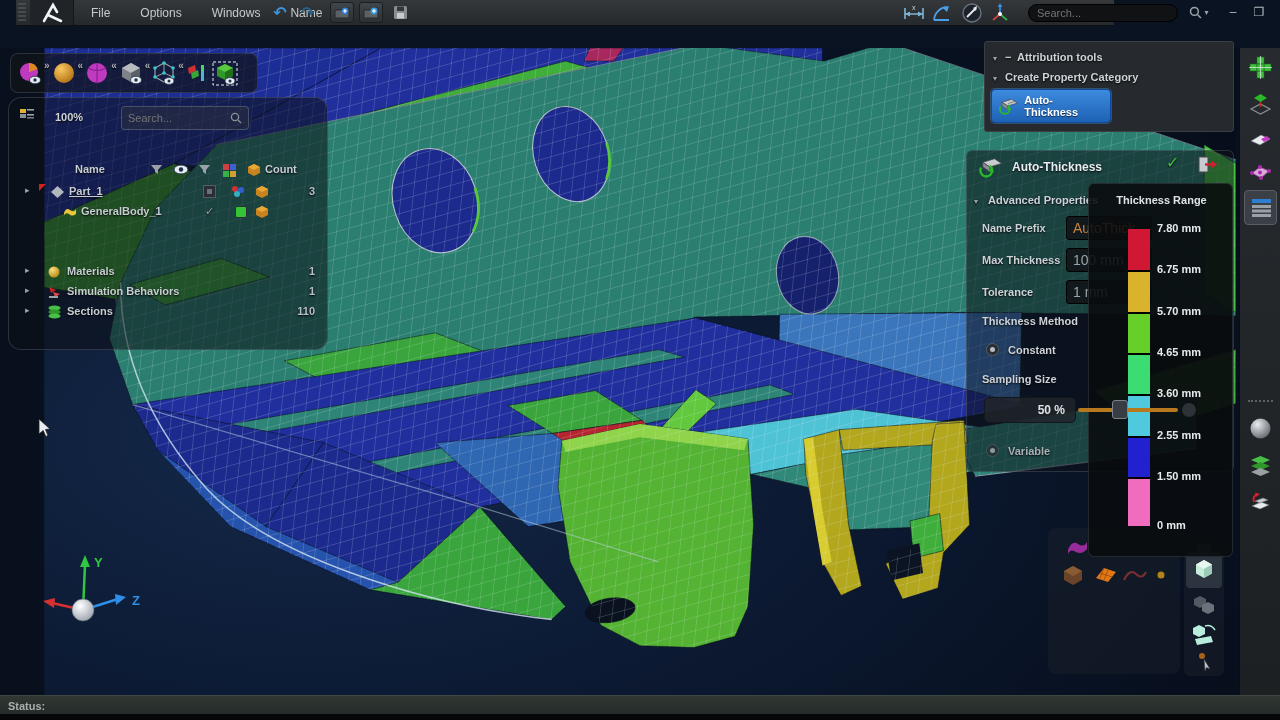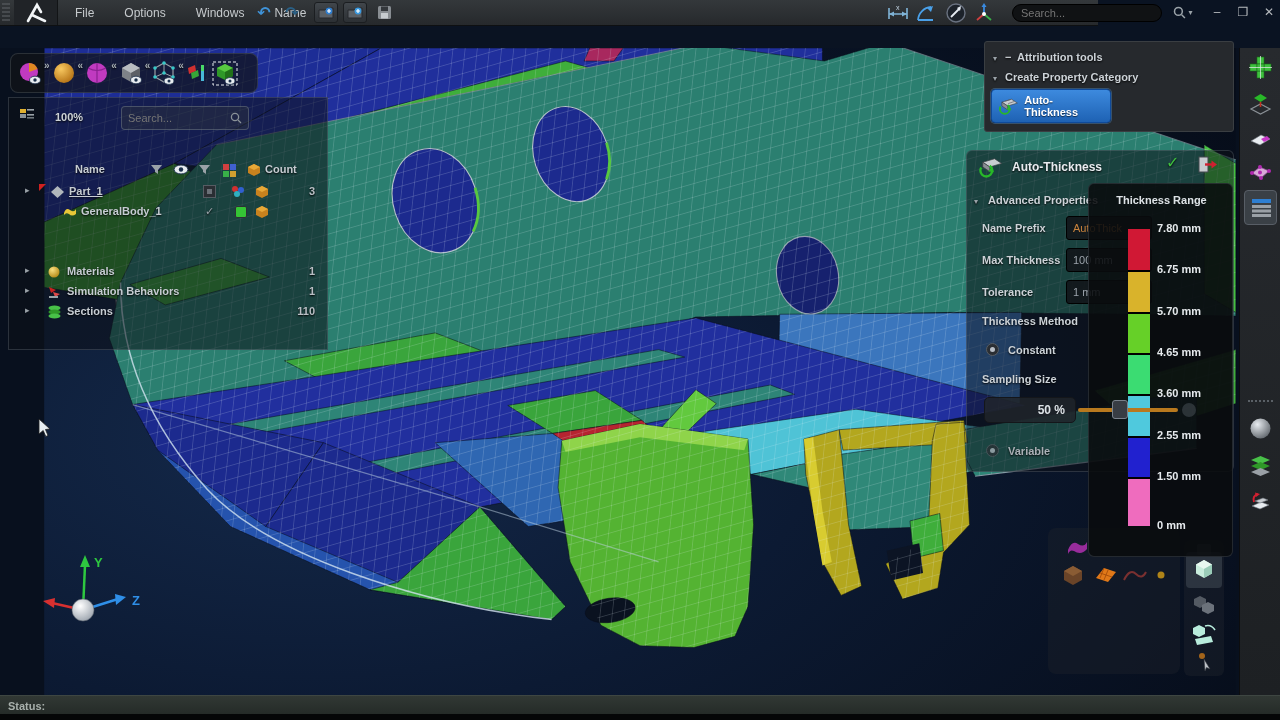--- a/index.html
+++ b/index.html
@@ -1,21 +1,21 @@
 <!DOCTYPE html>
 <html><head>
 <meta charset="utf-8">
 <style>
   * { margin:0; padding:0; box-sizing:border-box; }
   html,body { width:1280px; height:720px; overflow:hidden; background:#000; }
   body { font-family:"Liberation Sans","DejaVu Sans",sans-serif; }
   #app { position:relative; width:1280px; height:720px; background:#0a1322; overflow:hidden; }
 
   
-  #menubar { position:absolute; left:0; top:0; width:1098px; height:26px;
+  #menubar { position:absolute; left:16px; top:0; width:1098px; height:26px;
     background:linear-gradient(#34383b,#26292c); border-bottom:1px solid #0e1012; z-index:40; }
   #grip { position:absolute; left:2px; top:3px; width:8px; height:20px;
     background:repeating-linear-gradient(#585c60 0 2px, transparent 2px 4px); opacity:.6; }
   #logo { position:absolute; left:14px; top:0; width:44px; height:25px; background:#202327;
     border-right:1px solid #121416; display:flex; align-items:center; justify-content:center; }
   #menus { position:absolute; left:60px; top:0; height:26px; display:flex; align-items:center; }
   .menu { padding:0 15px; font-size:12px; color:#c6cacd; line-height:26px; cursor:default; }
   .tbtn { position:absolute; top:2px; width:24px; height:21px; display:flex; align-items:center; justify-content:center; }
   .undo { font-size:16px; color:#3f93d8; font-weight:bold; }
   .redo { font-size:16px; color:#2a5f84; font-weight:bold; }
@@ -30,21 +30,21 @@
   #tabbar { position:absolute; left:0; top:26px; width:1280px; height:22px; background:#141617;
     border-bottom:2px solid #060708; z-index:40; }
   #tab-active { position:absolute; left:0; top:0; width:126px; height:22px;
     background:linear-gradient(#45494e,#2e3237); border-right:1px solid #101214; border-top:1px solid #5a6066;
     color:#d4d8dc; font-size:11px; font-weight:bold; line-height:22px; padding-left:10px; }
 
   
   #viewport { position:absolute; left:0; top:48px; width:1280px; height:647px; background:#08101e; z-index:1; }
 
   
-  .glass { position:absolute; background:rgba(13,17,24,.55); border:1px solid rgba(130,140,150,.28); border-radius:0; }
+  .glass { position:absolute; background:rgba(13,17,24,.55); border:1px solid rgba(130,140,150,.28); border-radius:13px; }
   .lbl { position:absolute; font-size:11px; font-weight:bold; color:#ccd2d7; text-shadow:0 1px 2px rgba(0,0,0,.95); white-space:nowrap; }
   .caret { position:absolute; font-size:8px; color:#9aa2a8; text-shadow:0 1px 2px #000; }
 
   
   #vtoolbar { position:absolute; left:10px; top:53px; width:248px; height:40px; z-index:6;
     background:rgba(16,19,24,.72); border:1px solid rgba(110,118,126,.3); border-radius:8px;
     display:flex; align-items:center; padding:0 6px; }
   .chev { font-size:10px; font-weight:bold; color:#a8b0b6; margin:-16px 1px 0 1px; text-shadow:0 1px 2px #000; }
 
   
@@ -64,21 +64,21 @@
   #attrib { position:absolute; left:984px; top:41px; width:250px; height:91px; z-index:20;
     background:#26292d; border:1px solid #3a3e42; border-radius:3px; }
   #autothick-btn { position:absolute; left:6px; top:47px; width:120px; height:34px;
     background:linear-gradient(#3d8ade,#1e62b4); border:1px solid #0f4a9a; border-radius:4px;
     box-shadow:0 0 0 1px rgba(90,160,230,.35); display:flex; align-items:center; padding:0 6px; gap:5px;
     color:#fff; font-size:11px; font-weight:bold; text-shadow:0 1px 1px rgba(0,0,0,.6); }
 
   
   #dialog { left:966px; top:150px; width:268px; height:322px; z-index:20; border-radius:6px; }
   .dinput { position:absolute; left:1066px; width:86px; height:24px; background:rgba(18,21,26,.9);
-    border:1px solid #000; border-radius:3px; color:#9aa2aa; font-size:11px; font-family:inherit; padding:0 6px; z-index:20; }
+    border:1px solid #000; border-radius:3px; color:#9aa2aa; font-size:14px; font-family:inherit; padding:0 6px; z-index:20; }
   .radio { position:absolute; width:13px; height:13px; border-radius:50%; background:#2a2e33;
     border:1px solid #565c63; z-index:20; }
   .radio::after { content:""; position:absolute; left:3px; top:3px; width:5px; height:5px; border-radius:50%; background:#b8bec6; }
   #samp-input { position:absolute; left:984px; top:397px; width:92px; height:26px; z-index:20;
     background:rgba(32,36,42,.85); border:1px solid #14161a; border-radius:5px; color:#dde2e6;
     font-size:12px; font-weight:bold; text-align:right; line-height:24px; padding-right:10px; }
   #slider-track { position:absolute; left:1078px; top:408px; width:100px; height:4px; background:#b8791e; border-radius:2px; z-index:30; }
   #slider-handle { position:absolute; left:1112px; top:400px; width:16px; height:19px; background:#383d44;
     border:1px solid #7a828c; border-radius:3px; z-index:31; }
   #slider-gear { position:absolute; left:1182px; top:403px; width:14px; height:14px; border-radius:50%;

